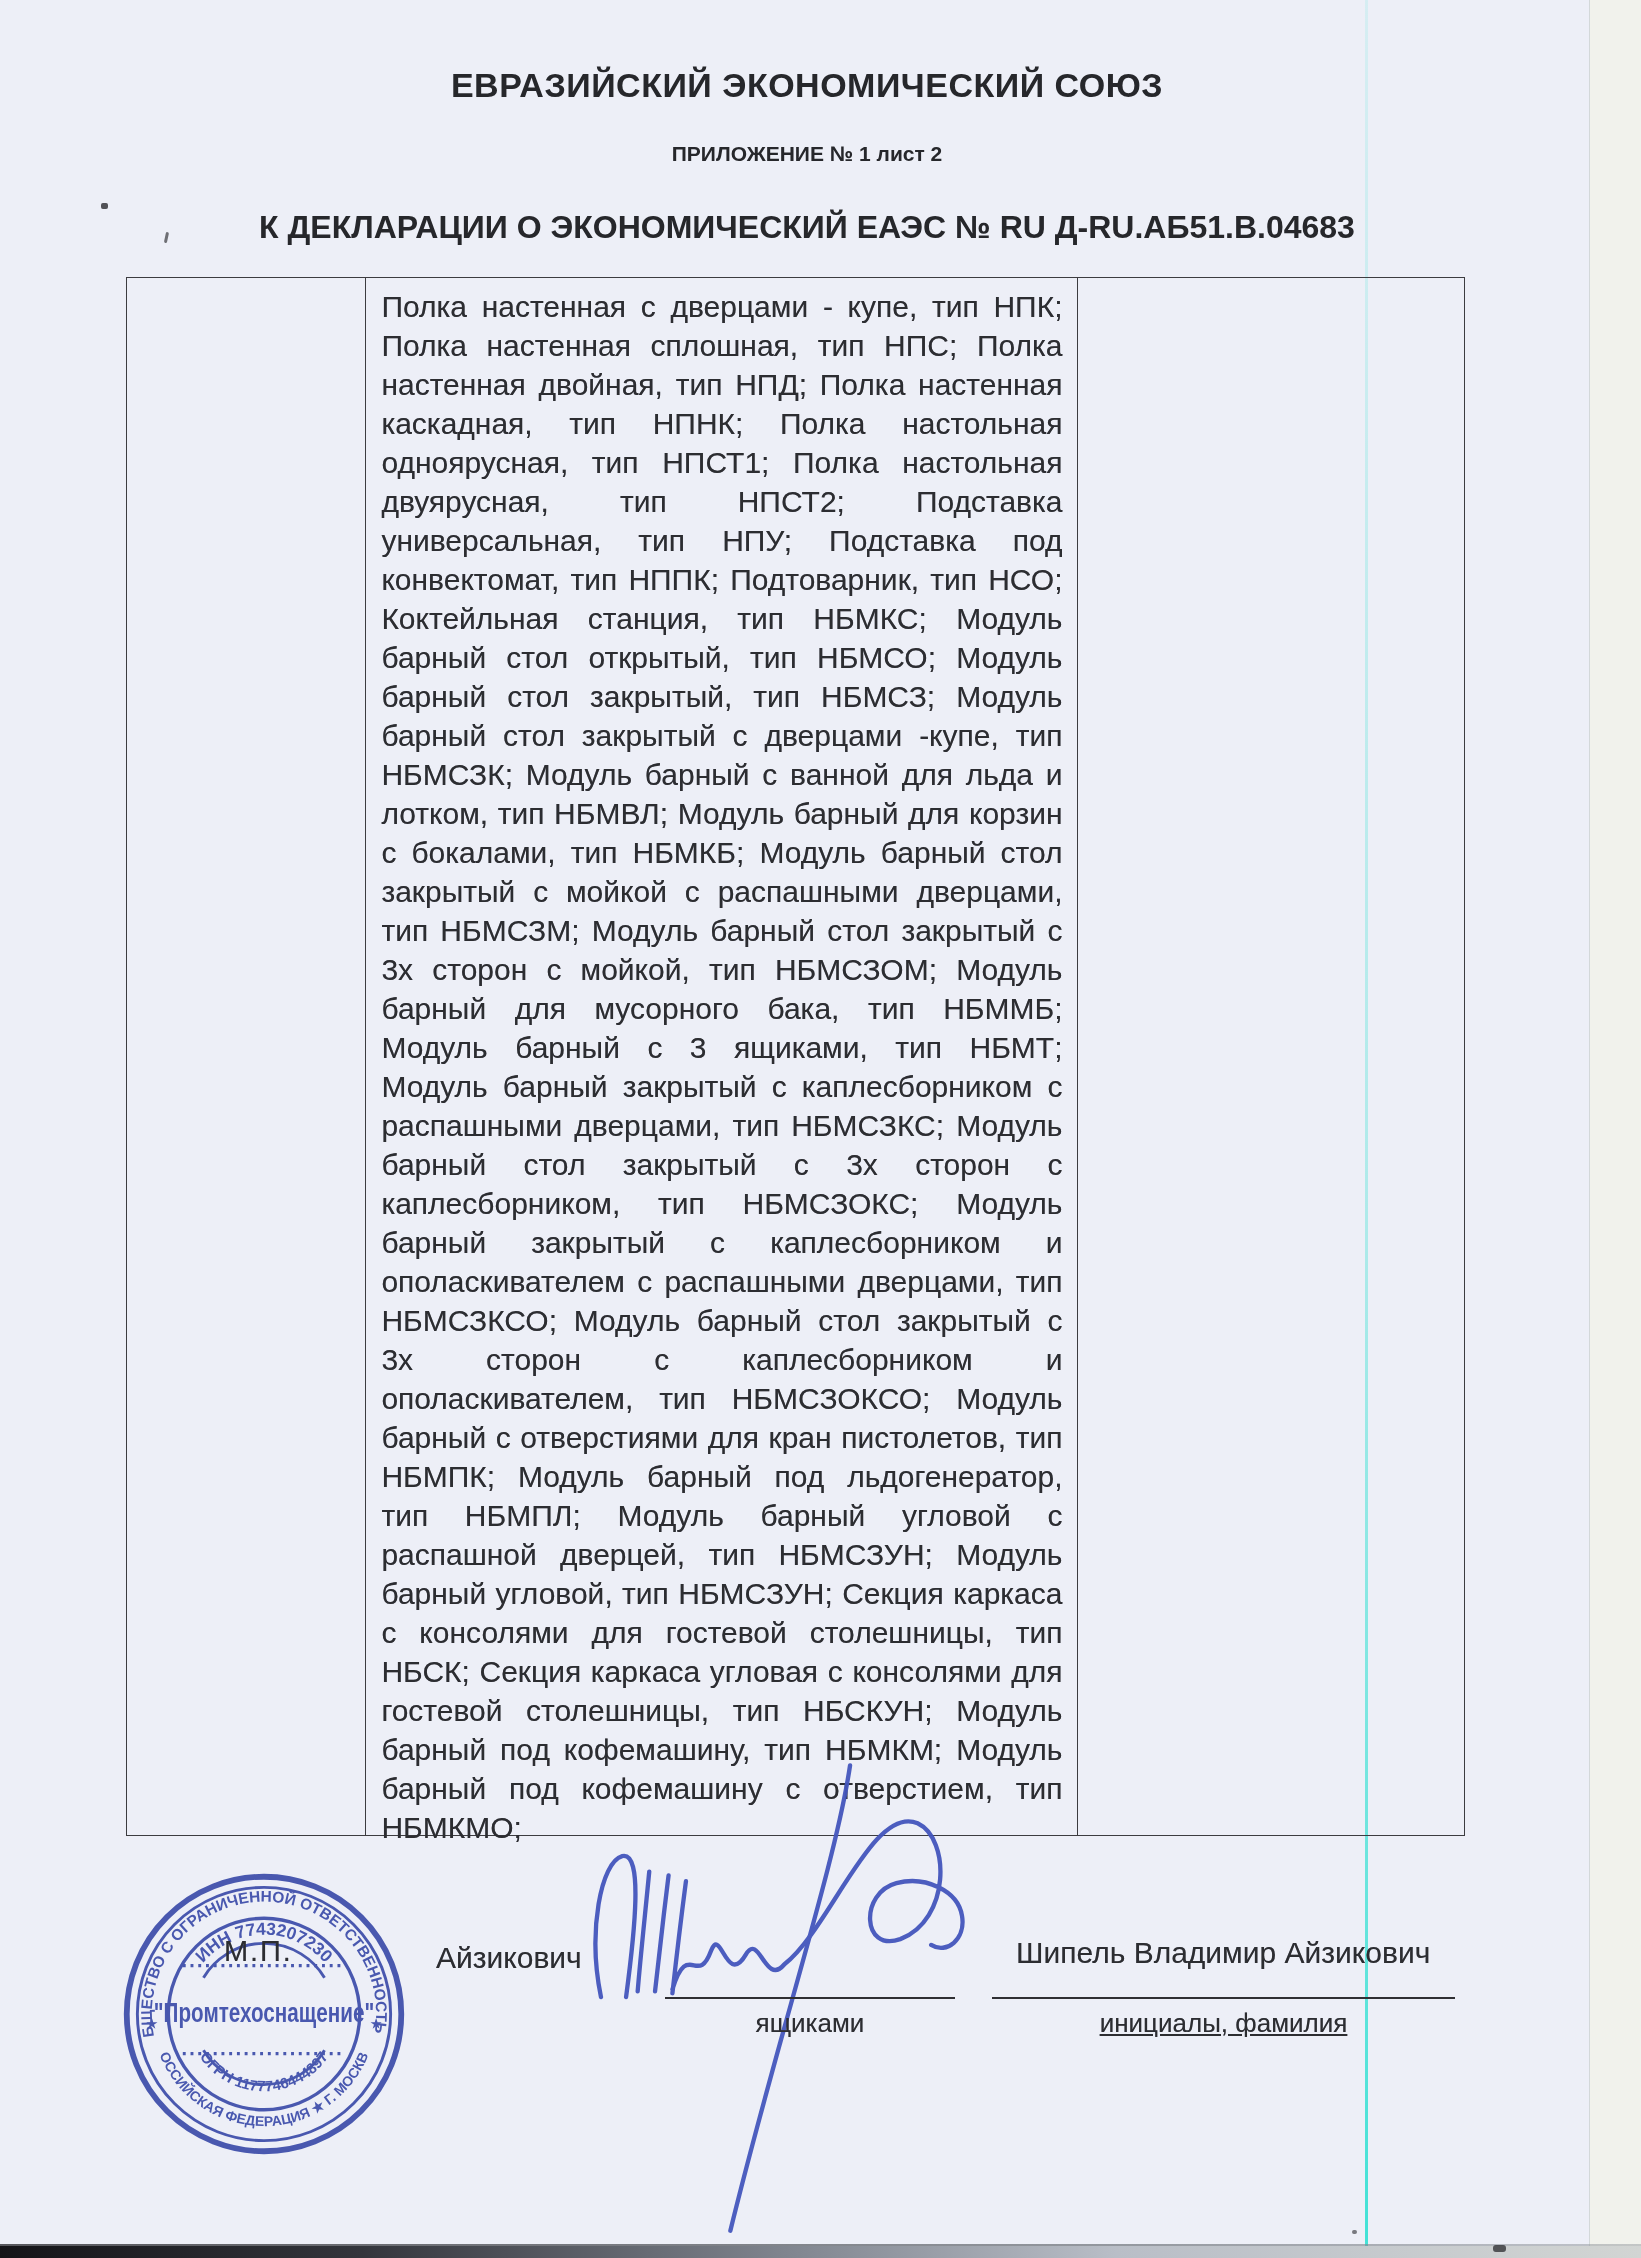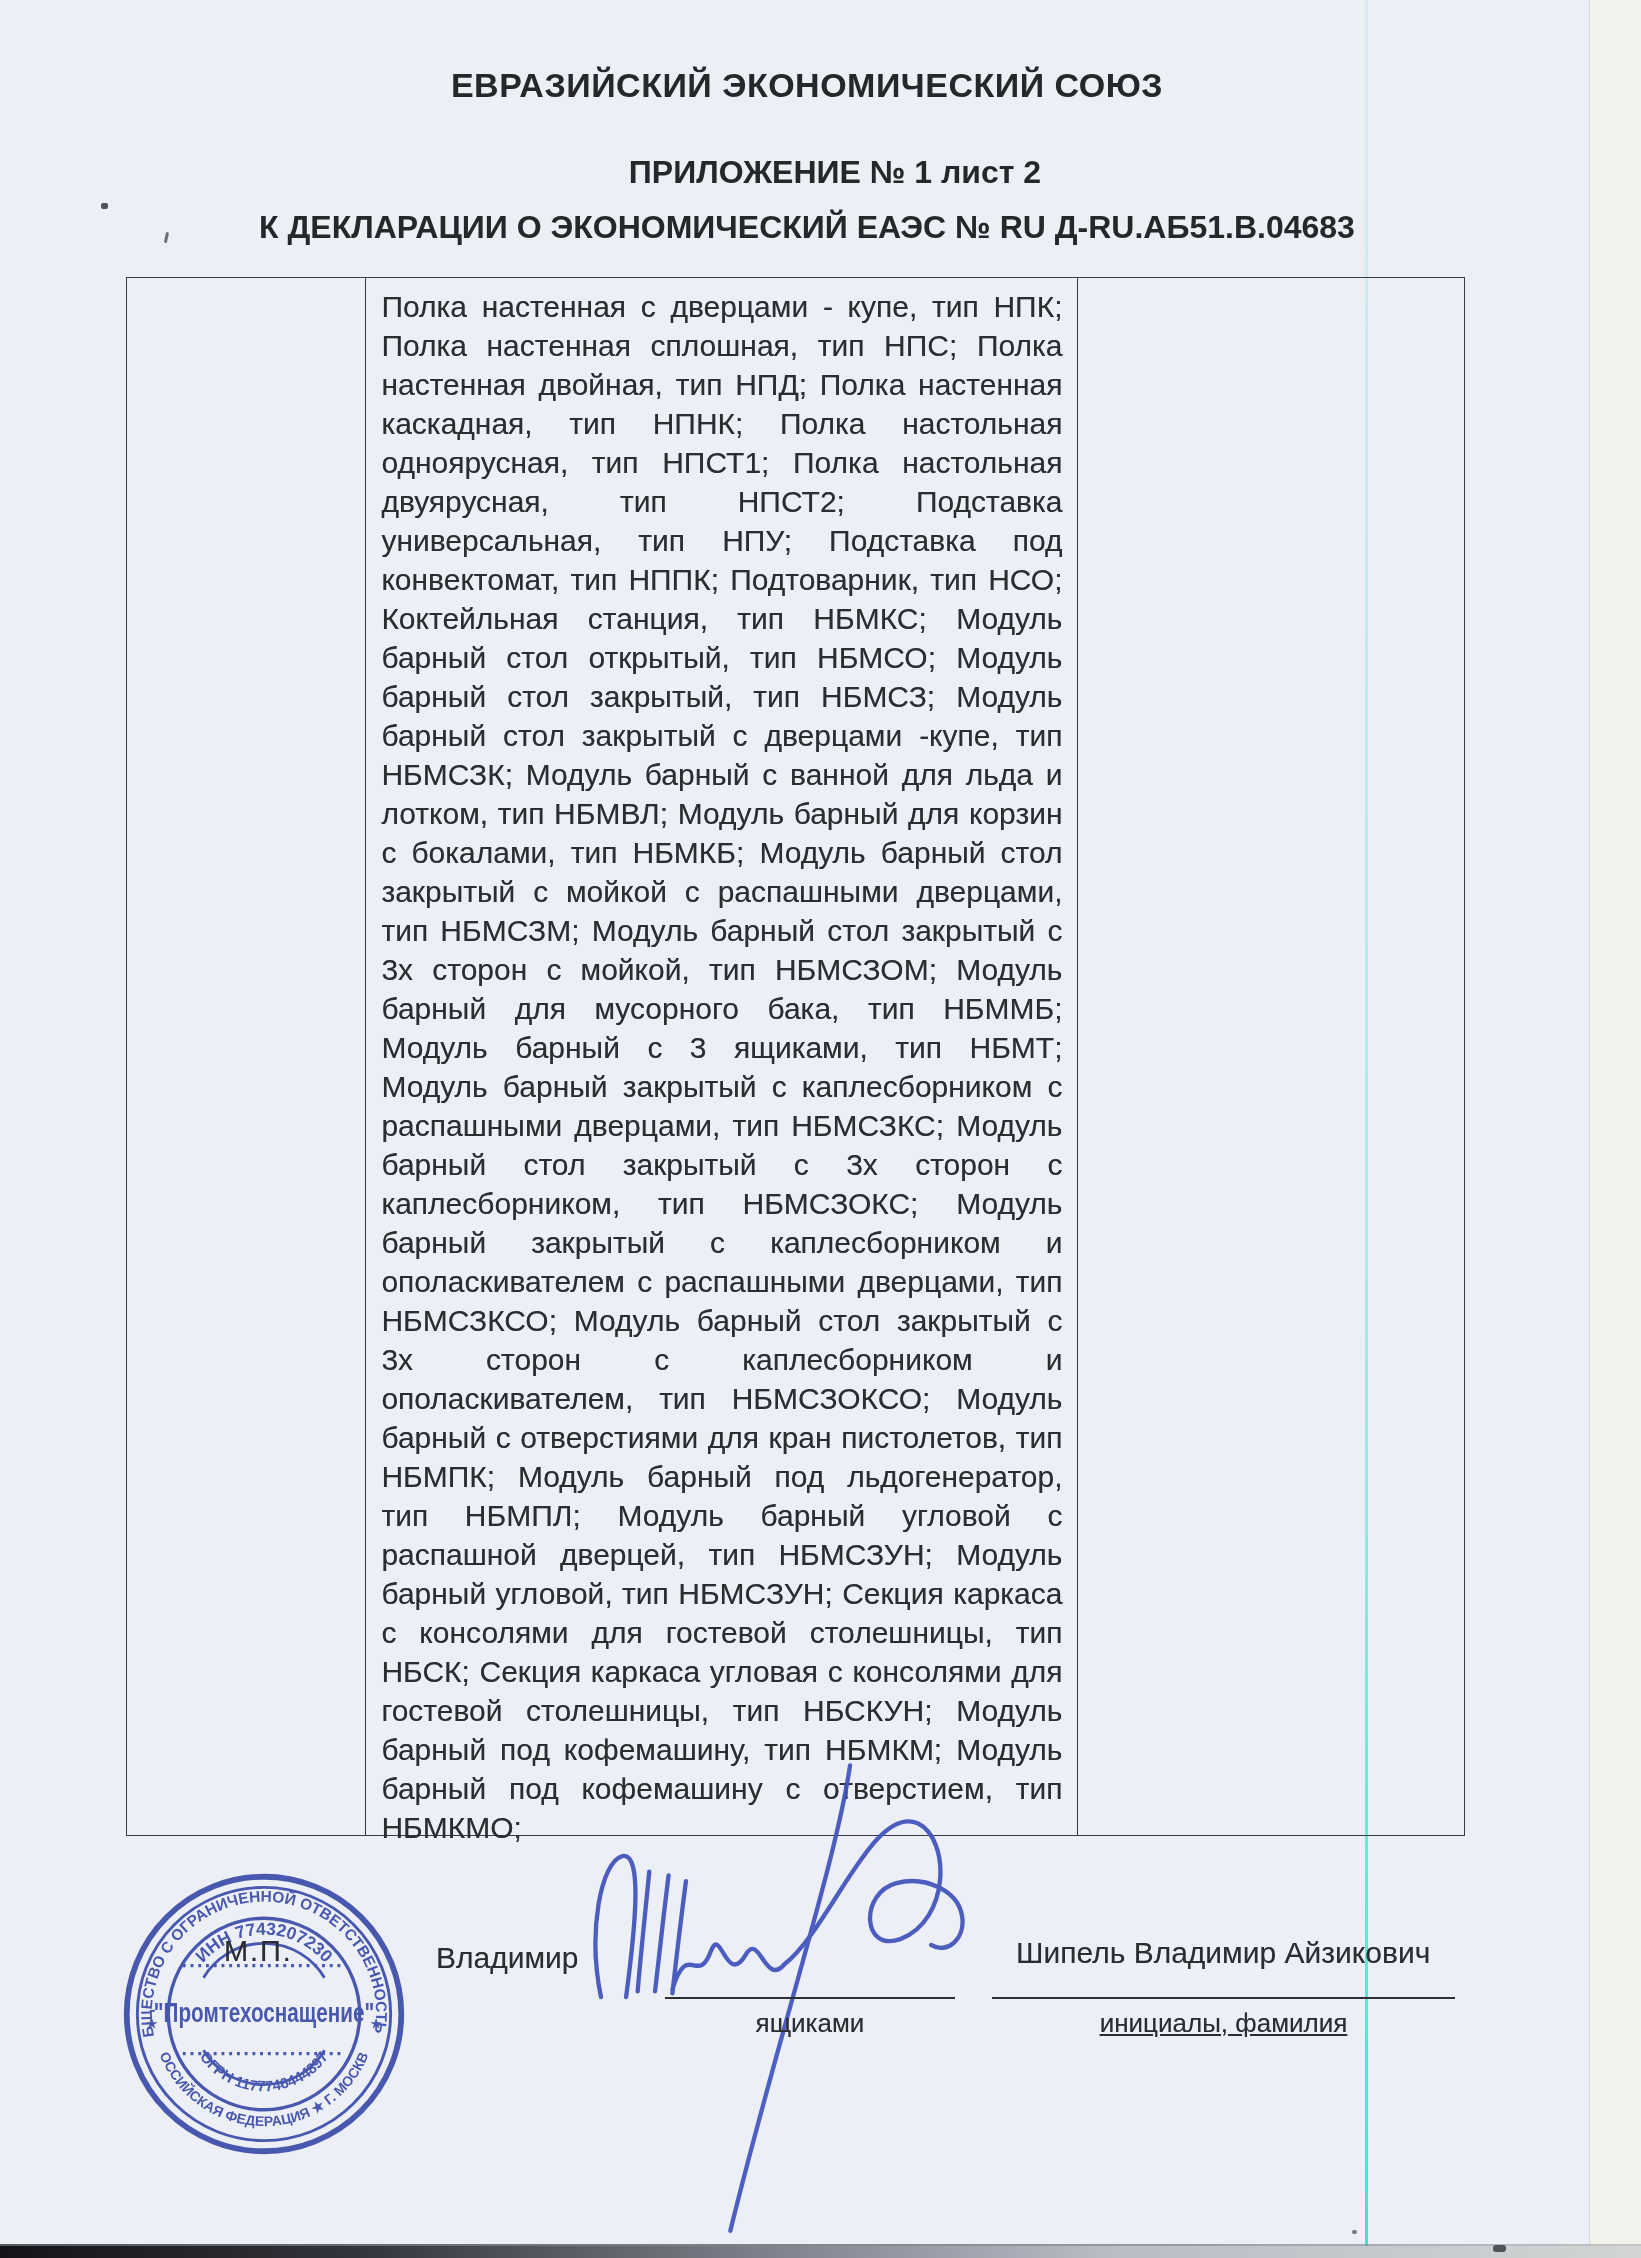--- a/index.html
+++ b/index.html
@@ -28,21 +28,21 @@
   .bottom-line{
     position:absolute;left:0;right:0;top:2244px;height:1.9px;
     background:linear-gradient(to right, rgba(70,70,75,.9), rgba(120,125,132,.75) 70%, rgba(150,155,160,.5));
   }
   .bottom-band{
     position:absolute;left:0;right:0;top:2246px;height:12.6px;
     background:linear-gradient(to right,#141418 0%,#33353c 22%,#80858f 48%,#b9bec7 68%,#d2d5d3 100%);
   }
   .header{position:absolute;left:0;width:1614px;text-align:center;color:#26272b;font-weight:bold;}
   .h1{top:66px;font-size:34px;letter-spacing:0.5px;}
-  .h2{top:154px;font-size:32px;margin-left:28px;}
+  .h2{top:142px;font-size:21px;}
   .h3{top:209px;font-size:32px;}
   .header{position:absolute;}
   .doc-table{
     position:absolute;left:126px;top:277px;width:1337px;height:1557px;
     border:1.9px solid #3c3c40;
     display:flex;
   }
   .col{height:100%;box-sizing:border-box;}
   .col1{width:239px;border-right:1.9px solid #3c3c40;}
   .col2{width:712px;border-right:1.9px solid #3c3c40;box-sizing:border-box;
@@ -143,21 +143,21 @@
                M 150 138 C 145 176 140 218 136 254
                M 136 250 C 152 198 162 248 176 210 C 186 184 192 248 212 214
                C 226 190 232 248 252 224
                C 300 186 344 58 390 78 C 424 94 424 178 372 198
                C 332 212 330 150 368 140 C 398 132 432 148 436 174
                C 440 198 420 214 404 204"></path>
     </g>
   </svg>
 
   <div class="label mp">М.П.</div>
-  <div class="label applicant">Владимир</div>
+  <div class="label applicant">Айзикович</div>
   <div class="label fullname">Шипель Владимир Айзикович</div>
   <div class="sig-line line1"></div>
   <div class="sig-line line2"></div>
   <div class="caption cap1">ящиками</div>
   <div class="caption cap2">инициалы, фамилия</div>
 
 </div>
 
 
 </body></html>

